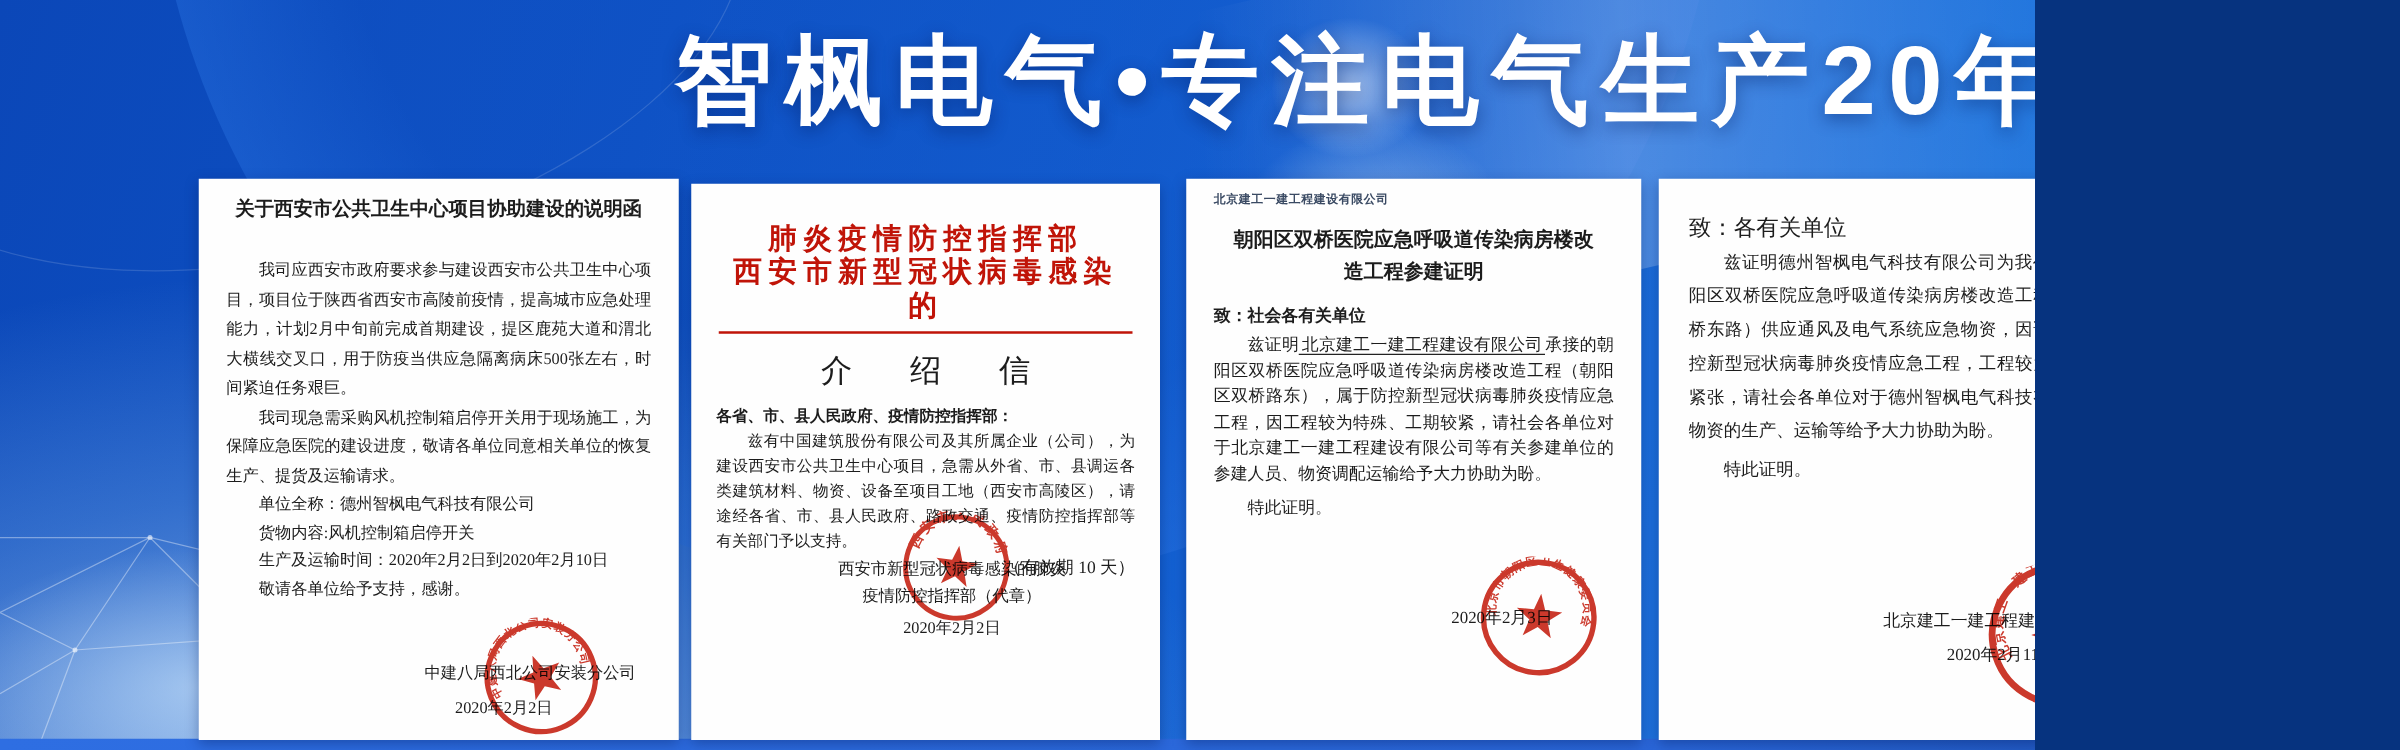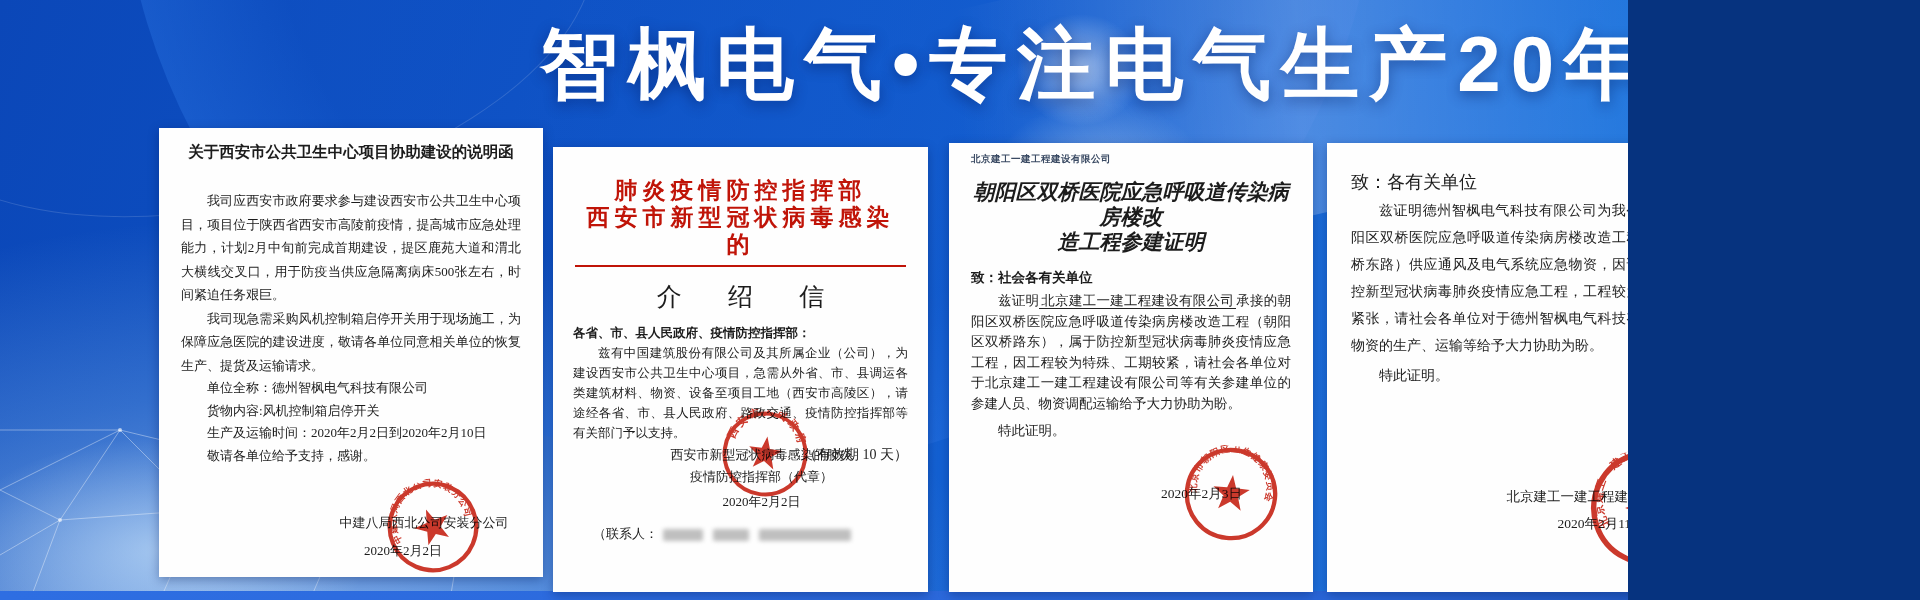--- a/index.html
+++ b/index.html
@@ -32,21 +32,21 @@
   .panel-shapes{position:absolute;left:1740px;top:380px;}
   .bottom-strip{position:absolute;left:0;top:591px;width:1920px;height:9px;
     background:linear-gradient(90deg,#2e6ee2 0%,#2a66d8 70%,#1b4fb0 100%);}
   
   .title{position:absolute;left:296px;top:22px;width:1600px;text-align:center;
     font-family:"Liberation Sans","DejaVu Sans",sans-serif;font-weight:800;
     font-size:78px;line-height:84px;letter-spacing:10px;color:#ffffff;
     text-shadow:0 4px 14px rgba(0,25,90,.45);white-space:nowrap;}
   
   .doc{position:absolute;background:#fefefe;box-shadow:0 3px 10px rgba(0,25,90,.38);color:#1c1c1c;}
-  .doc1{left:159px;top:128px;width:384px;height:449px;}
+  .doc1{left:159px;top:143px;width:384px;height:449px;}
   .doc2{left:553px;top:147px;width:375px;height:445px;}
   .doc3{left:949px;top:143px;width:364px;height:449px;}
   .doc4{left:1327px;top:143px;width:410px;height:449px;}
   .inner{position:relative;width:100%;height:100%;box-sizing:border-box;}
   
   .doc1 .inner{padding:14px 22px 0;}
   .d1-title{text-align:center;font-size:15.5px;font-weight:bold;margin:0 0 26px;}
   .d1-p{font-size:13px;line-height:23.5px;text-align:justify;text-indent:2em;margin:0;}
   .d1-item{font-size:13px;line-height:22.5px;margin:0;padding-left:2em;}
   .d1-signer{position:absolute;left:170px;top:386px;width:190px;text-align:center;font-size:13px;}
@@ -61,21 +61,21 @@
   .d2-validity{font-size:14px;line-height:20px;padding-left:2em;margin:2px 0 0;text-align:right;}
   .d2-sig{position:absolute;left:70px;right:28px;top:297px;text-align:center;font-size:13px;line-height:22px;}
   .d2-date{margin-top:3px;}
   .d2-contact{position:absolute;left:40px;top:378px;font-size:13px;}
   .blur-box{display:inline-block;height:12px;background:#bfbfbf;filter:blur(2px);
     border-radius:2px;vertical-align:middle;margin:0 5px;}
   .w40{width:40px}.w36{width:36px}.w90{width:92px}
   
   .doc3 .inner{padding:10px 22px 0;}
   .d3-letterhead{font-size:9.5px;color:#3a4a63;font-weight:bold;letter-spacing:.5px;margin:0 0 14px;}
-  .d3-title{text-align:center;font-size:21px;font-weight:bold;line-height:25px;margin:0 0 12px;font-style:italic;}
+  .d3-title{text-align:center;font-size:16px;font-weight:bold;line-height:25px;margin:0 0 12px;}
   .d3-salut{font-size:13.5px;font-weight:bold;line-height:22px;margin:4px 0 2px;}
   .d3-p{font-size:13.5px;line-height:20.5px;text-align:justify;text-indent:2em;margin:0;}
   .d3-underline{border-bottom:1px solid #222;padding:0 2px;}
   .d3-closing{font-size:13.5px;padding-left:2em;margin:8px 0 0;}
   .d3-date{position:absolute;left:212px;top:342px;font-size:13.5px;}
   
   .doc4 .inner{padding:26px 24px 0;}
   .d4-title{text-align:center;font-size:16px;font-weight:bold;line-height:28px;margin:0 0 14px;}
   .d4-salut{font-size:18px;font-weight:normal;line-height:26px;margin:0 0 2px;}
   .d4-p{font-size:14px;line-height:27px;text-align:justify;text-indent:2em;margin:0;}
@@ -156,23 +156,20 @@
       <div class="d2-rule"></div>
       <p class="d2-title">介 绍 信</p>
       <p class="d2-salut">各省、市、县人民政府、疫情防控指挥部：</p>
       <p class="d2-p">兹有中国建筑股份有限公司及其所属企业（公司），为建设西安市公共卫生中心项目，急需从外省、市、县调运各类建筑材料、物资、设备至项目工地（西安市高陵区），请途经各省、市、县人民政府、路政交通、疫情防控指挥部等有关部门予以支持。</p>
       <p class="d2-validity">（有效期 10 天）</p>
       <div class="d2-sig">
         <div>西安市新型冠状病毒感染的肺炎</div>
         <div>疫情防控指挥部（代章）</div>
         <div class="d2-date">2020年2月2日</div>
       </div>
-      <div class="d2-contact">
-        <span>（联系人：</span><span class="blur-box w40"></span><span class="blur-box w36"></span><span class="blur-box w90"></span>
-      </div>
       <svg class="stamp stamp-2" viewBox="0 0 100 100">
         <defs>
             <path id="arc2" d="M 15,55 A 37,37 0 1 1 85,55" fill="none"></path>
           </defs>
         <circle cx="50" cy="50" r="46" fill="none" stroke="#c8281a" stroke-width="4.5"></circle>
         <path d="M50,30 L54.7,43.5 L69,43.8 L57.6,52.5 L61.8,66.2 L50,58 L38.2,66.2 L42.4,52.5 L31,43.8 L45.3,43.5 Z" fill="#c8281a"></path>
         <text font-size="12" fill="#c8281a" letter-spacing="3"><textPath href="#arc2" startOffset="12%">西安市人民政府</textPath></text>
       </svg>
     </div>
   </div>

